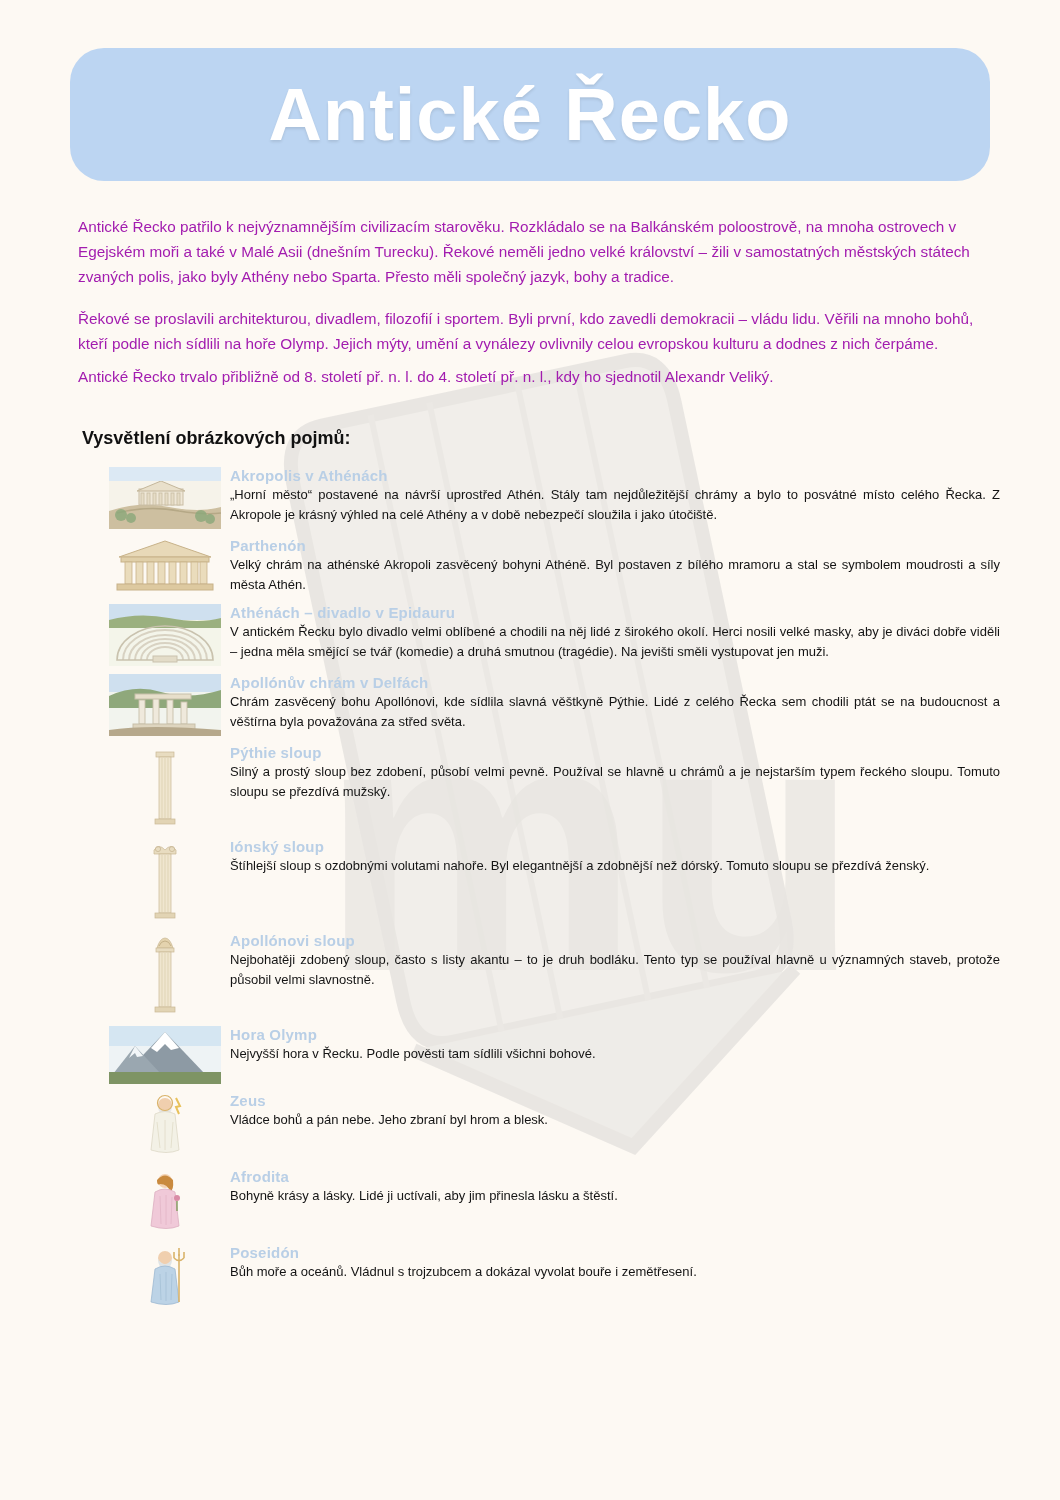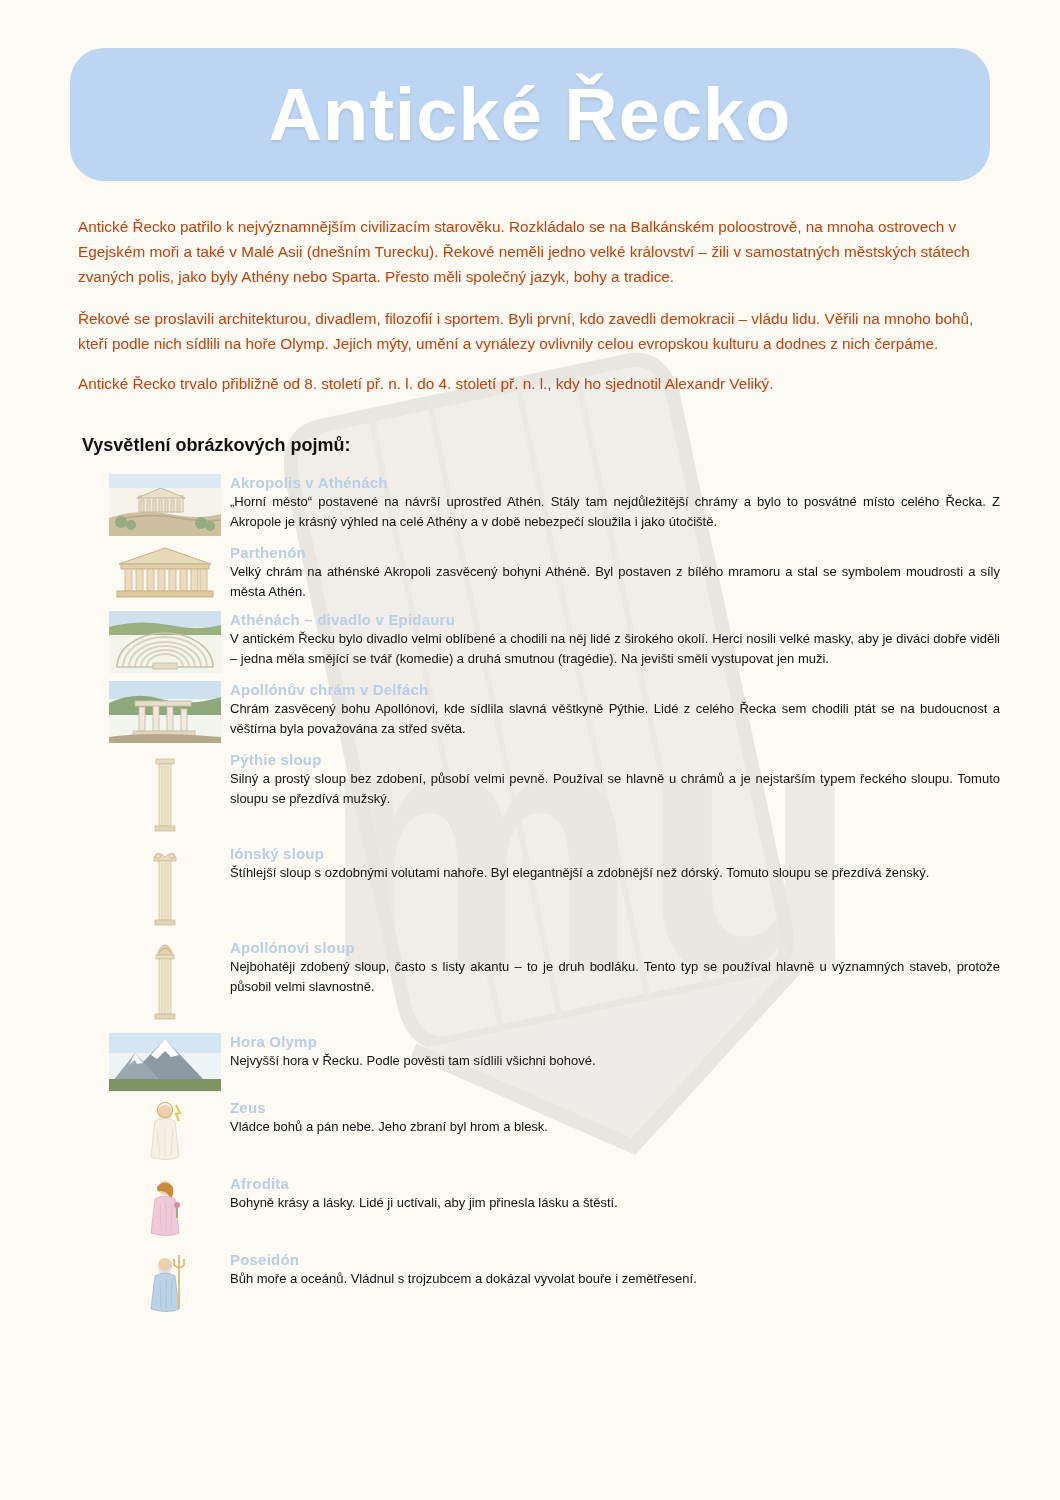--- a/index.html
+++ b/index.html
@@ -51,25 +51,25 @@
     letter-spacing: 1px;
     text-shadow: 0 2px 3px rgba(0,0,0,0.10);
     line-height: 1;
   }
 
   
   .intro {
     margin: 34px 78px 0 78px;
     font-size: 15.3px;
     line-height: 1.62;
-    color: #c2410c;
+    color: #a21caf;
     text-align: left;
   }
   .intro p { margin: 0 0 18px 0; }
-  .intro p.tight { margin-bottom: 15px; }
+  .intro p.tight { margin-bottom: 8px; }
 
   
   .section-heading {
     margin: 38px 8px 16px 82px;
     font-size: 18px;
     font-weight: bold;
     color: #111;
   }
 
   

